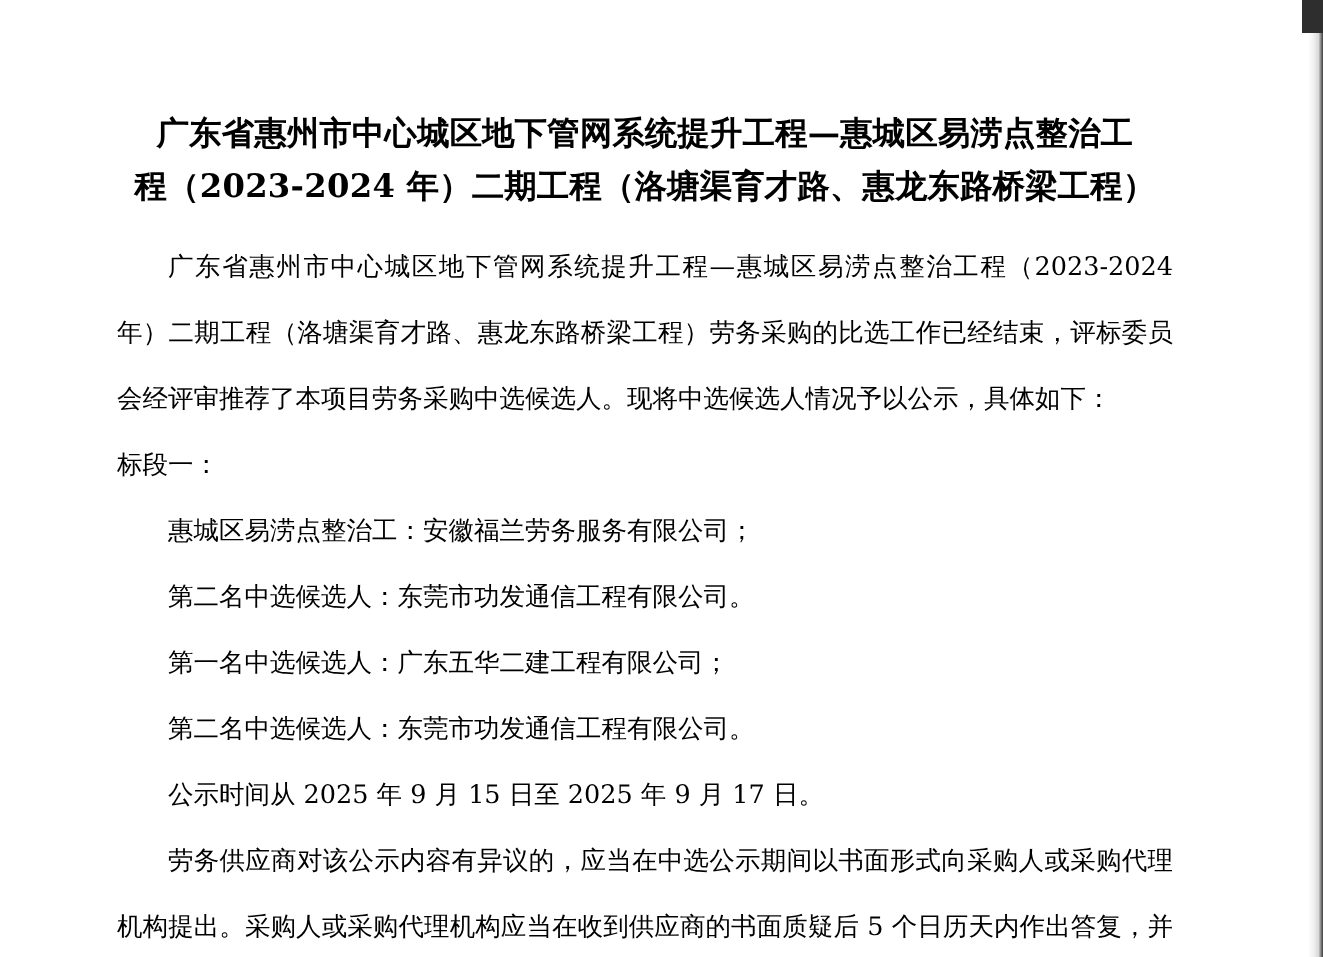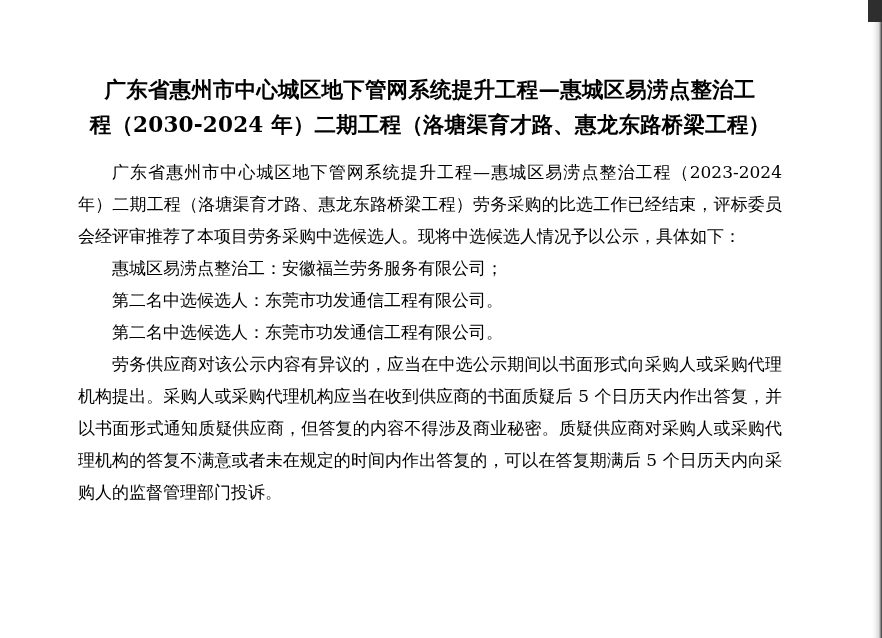--- a/index.html
+++ b/index.html
@@ -65,46 +65,49 @@
     padding: 14px 78px 0 78px;
     font-size: 17px;
     line-height: 31px;
     text-align: justify;
     text-justify: inter-ideograph;
   }
   .p {
     margin: 0;
     text-indent: 2em;
     font-size: 17px;
-    line-height: 32px;
+    line-height: 44px;
   }
   .p.noindent {
     text-indent: 0;
   }
   .p.indent1 {
     text-indent: 2em;
   }
   .p.just {
     text-align: justify;
   }
 </style>
 </head>
 <body>
 
 <div class="doc">
 
   <h1 class="title">
     <span class="tline">广东省惠州市中心城区地下管网系统提升工程—惠城区易涝点整治工</span>
-    <span class="tline">程（2030-2024 年）二期工程（洛塘渠育才路、惠龙东路桥梁工程）</span>
+    <span class="tline">程（2023-2024 年）二期工程（洛塘渠育才路、惠龙东路桥梁工程）</span>
   </h1>
 
   <div class="body-block">
     <p class="p indent1 just">广东省惠州市中心城区地下管网系统提升工程—惠城区易涝点整治工程（2023-2024 年）二期工程（洛塘渠育才路、惠龙东路桥梁工程）劳务采购的比选工作已经结束，评标委员会经评审推荐了本项目劳务采购中选候选人。现将中选候选人情况予以公示，具体如下：</p>
+    <p class="p noindent">标段一：</p>
     <p class="p indent1">惠城区易涝点整治工：安徽福兰劳务服务有限公司；</p>
     <p class="p indent1">第二名中选候选人：东莞市功发通信工程有限公司。</p>
+    <p class="p indent1">第一名中选候选人：广东五华二建工程有限公司；</p>
     <p class="p indent1">第二名中选候选人：东莞市功发通信工程有限公司。</p>
+    <p class="p indent1">公示时间从 2025 年 9 月 15 日至 2025 年 9 月 17 日。</p>
     <p class="p indent1 just">劳务供应商对该公示内容有异议的，应当在中选公示期间以书面形式向采购人或采购代理机构提出。采购人或采购代理机构应当在收到供应商的书面质疑后 5 个日历天内作出答复，并以书面形式通知质疑供应商，但答复的内容不得涉及商业秘密。质疑供应商对采购人或采购代理机构的答复不满意或者未在规定的时间内作出答复的，可以在答复期满后 5 个日历天内向采购人的监督管理部门投诉。</p>
   </div>
 
 </div>
 
 <div class="page-edge"></div>
 <div class="page-edge-top"></div>
 
 </body></html>

